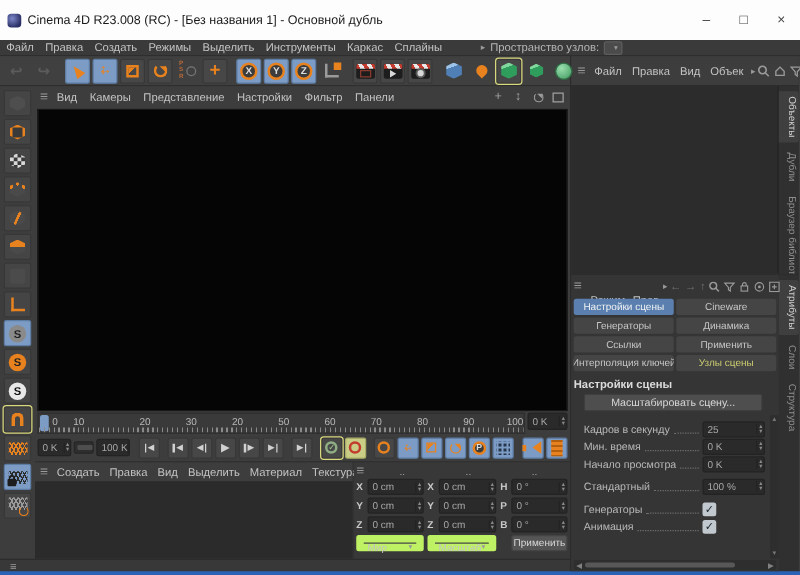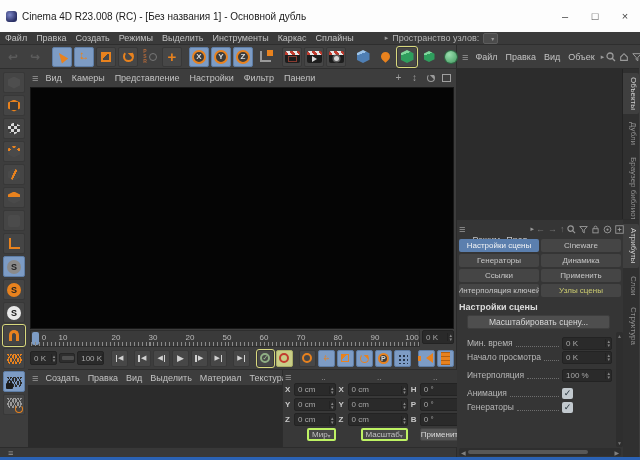--- a/index.html
+++ b/index.html
@@ -151,21 +151,21 @@
   .pmenu .mi{margin-right:8px;}
   .matarea{flex:1;background:#2b2b2b;}
   .coordpanel{flex:1;display:flex;flex-direction:column;background:#383838;font-size:8px;padding:1px 2px;}
   .chead{display:flex;height:12px;align-items:center;color:#a8a8a8;}
   .chead .hcell{flex:1;text-align:center;}
   .cgrid{display:flex;flex:1;gap:3px;}
   .ccol{flex:1;display:flex;flex-direction:column;gap:2px;}
   .crow{display:flex;align-items:center;gap:2px;}
   .ck{width:7px;font-weight:bold;color:#c8c8c8;flex:0 0 auto;}
   .crow .fld{flex:1;height:13px;}
-  .csel{height:13px;background:#474747;border:2px solid #bef264;border-radius:2px;display:flex;align-items:flex-end;justify-content:space-between;color:#c3c3c3;padding:0 3px;margin-left:22px;}
+  .csel{height:13px;background:#474747;border:6px solid #bef264;border-radius:2px;display:flex;align-items:flex-start;justify-content:space-between;color:#c3c3c3;padding:0 3px;margin-left:0;}
   .csel .car{font-size:6px;color:#9a9a9a;}
   .cbtn{height:13px;background:#555;border:1px solid #444;border-radius:2px;color:#dadada;display:flex;align-items:center;justify-content:center;margin-left:9px;}
 
   
   .statusbar{height:10px;background:#383838;display:flex;align-items:center;padding-left:8px;flex:0 0 auto;border-top:1px solid #2c2c2c;}
   .statusbar .burger{font-size:9px;margin:0;}
   .bottomline{height:3px;background:#2a62b5;flex:0 0 auto;}
 
   
   .omenu{height:24px;display:flex;align-items:center;font-size:9px;color:#c3c3c3;padding:0 3px 0 5px;background:#3d3d3d;border-bottom:1px solid #2c2c2c;flex:0 0 auto;}
@@ -719,20 +719,33 @@
             <span class="atab">Интерполяция ключей</span>
             <span class="atab hl">Узлы сцены</span>
           </div>
 
           <div class="aheading">Настройки сцены</div>
 
           <div class="props">
             <div class="wide-btn">Масштабировать сцену...</div>
             <div class="psep"></div>
             <div class="prow">
+              <span>Кадров в секунду</span>
+              <span class="lead"></span>
+              <span class="pval">
+                  <span class="fld">
+                    <span class="v">25</span>
+                    <span class="spin">
+                      <span>▴</span>
+                      <span>▾</span>
+                    </span>
+                  </span>
+                </span>
+            </div>
+            <div class="prow">
               <span>Мин. время</span>
               <span class="lead"></span>
               <span class="pval">
                   <span class="fld">
                     <span class="v">0 K</span>
                     <span class="spin">
                       <span>▴</span>
                       <span>▾</span>
                     </span>
                   </span>
@@ -746,42 +759,42 @@
                     <span class="v">0 K</span>
                     <span class="spin">
                       <span>▴</span>
                       <span>▾</span>
                     </span>
                   </span>
                 </span>
             </div>
             <div class="psep"></div>
             <div class="prow">
-              <span>Интерполяция</span>
+              <span>Стандартный</span>
               <span class="lead"></span>
               <span class="pval">
                   <span class="fld">
                     <span class="v">100 %</span>
                     <span class="spin">
                       <span>▴</span>
                       <span>▾</span>
                     </span>
                   </span>
                 </span>
             </div>
             <div class="psep"></div>
             <div class="prow">
-              <span>Анимация</span>
+              <span>Генераторы</span>
               <span class="lead"></span>
               <span class="pval">
                   <span class="cb"></span>
                 </span>
             </div>
             <div class="prow">
-              <span>Генераторы</span>
+              <span>Анимация</span>
               <span class="lead"></span>
               <span class="pval">
                   <span class="cb"></span>
                 </span>
             </div>
 
           </div>
 
           <div class="vscroll">
               <span>▲</span>

